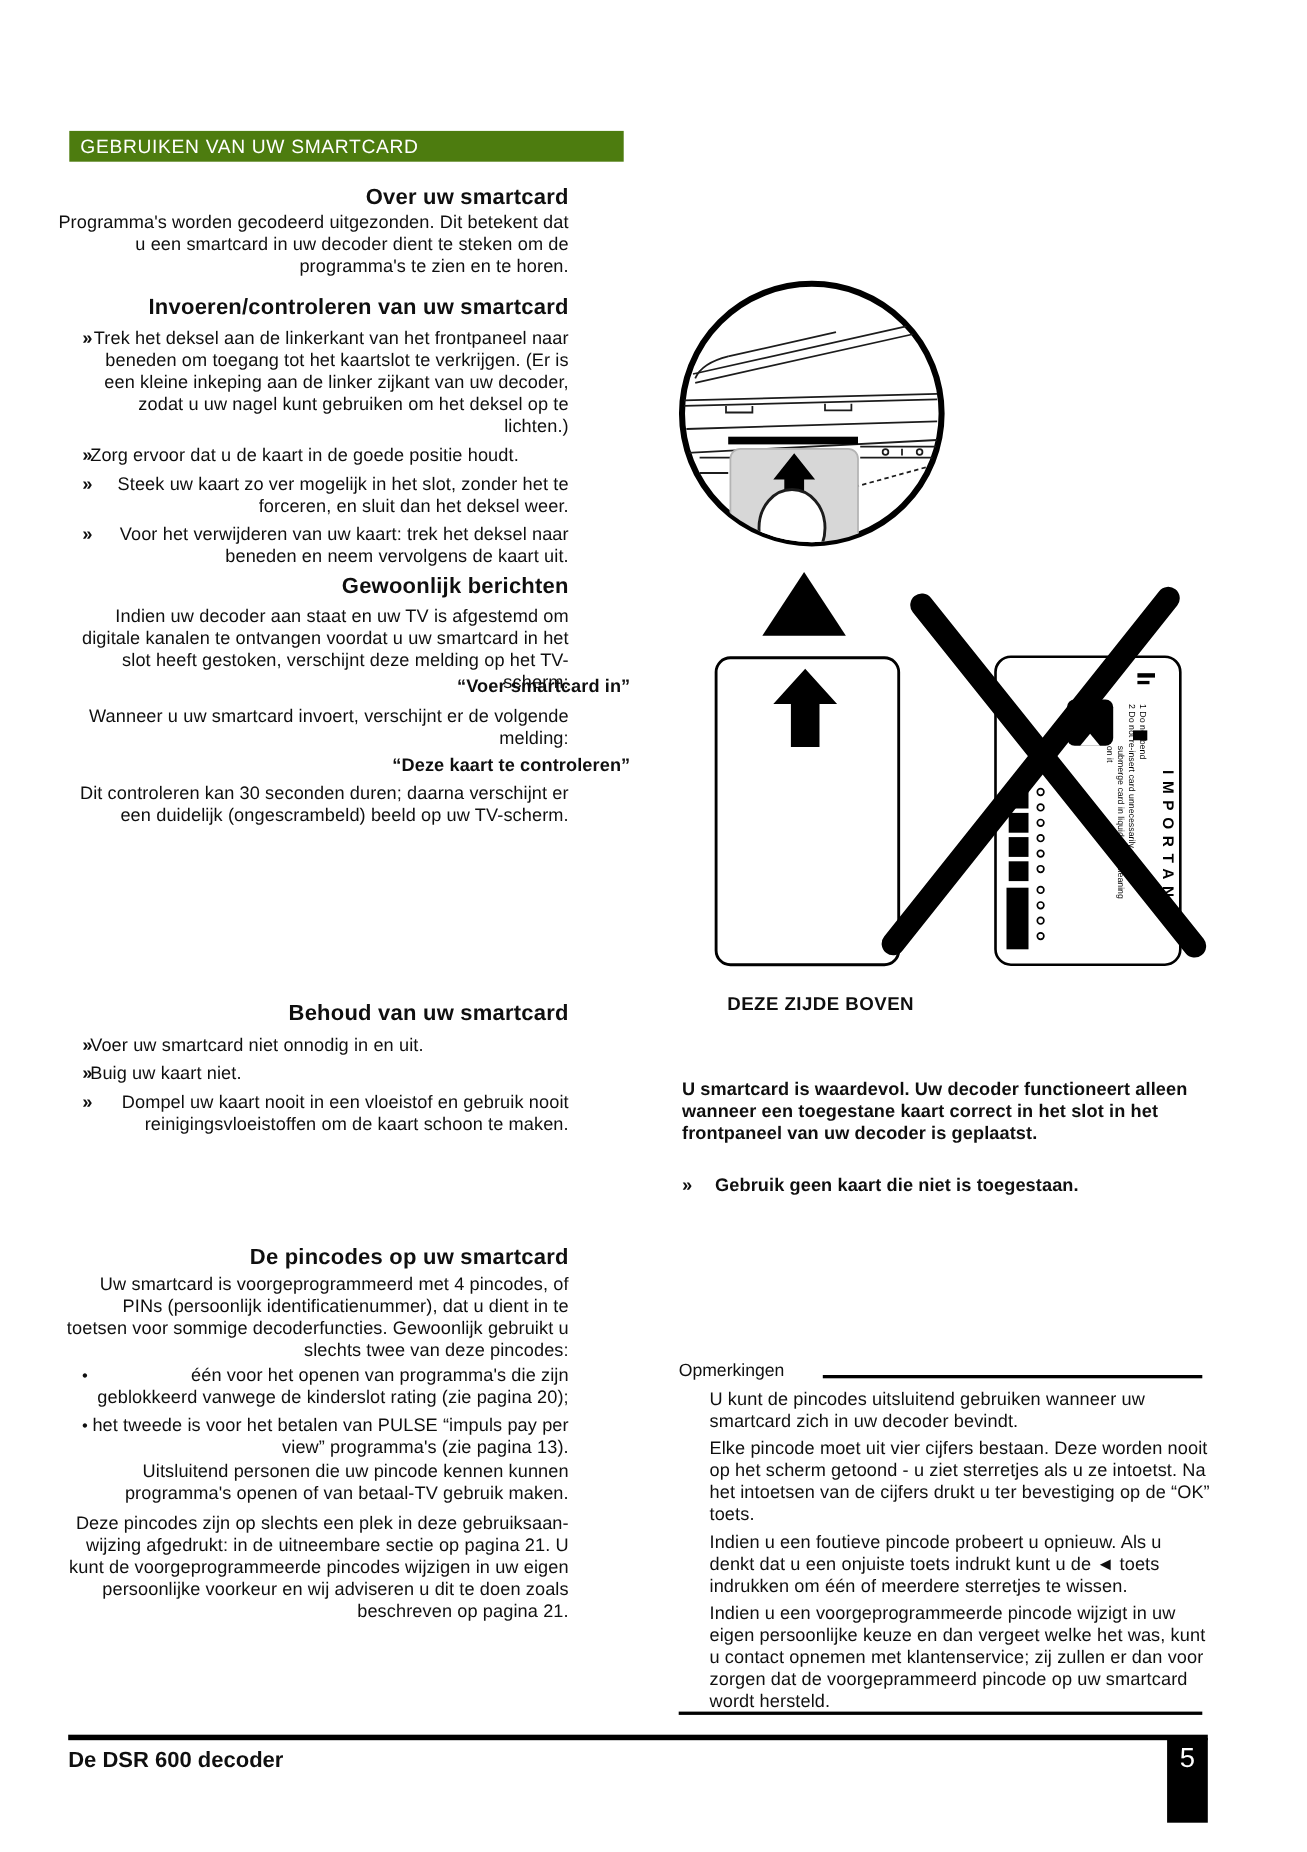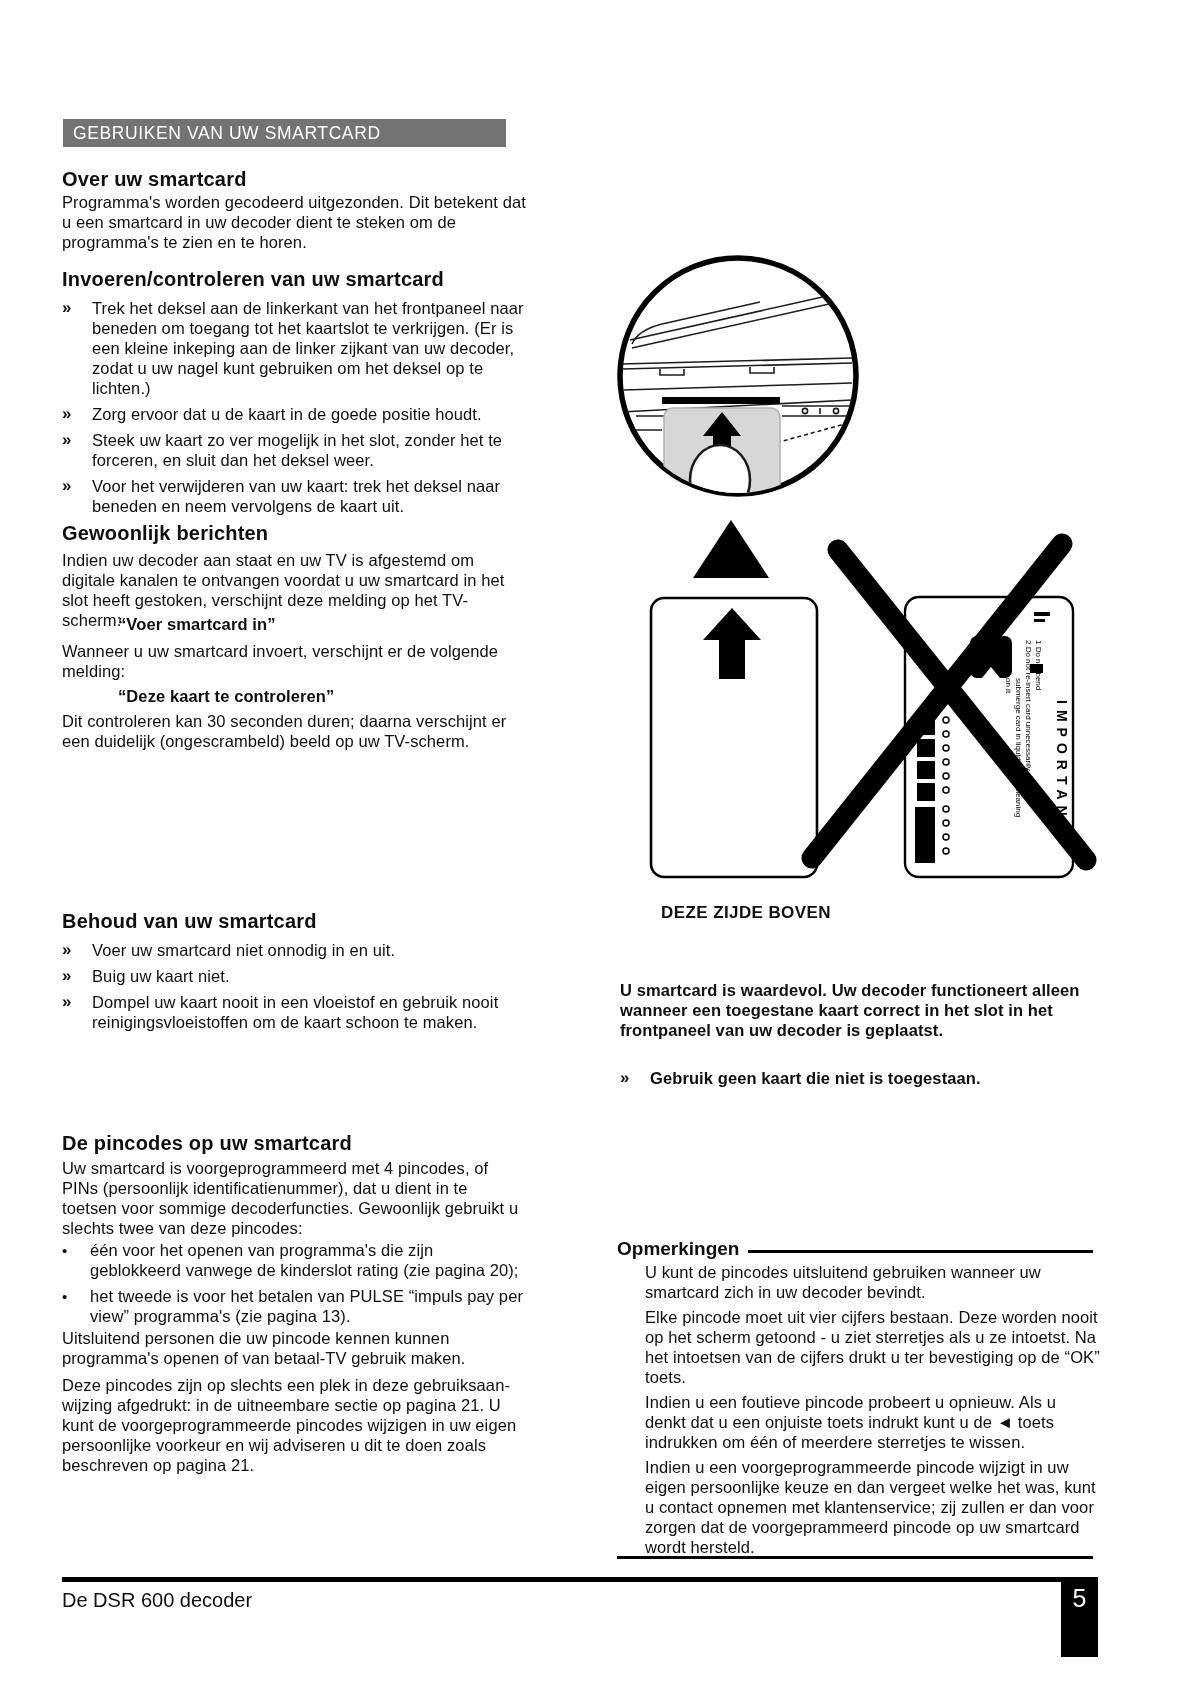--- a/index.html
+++ b/index.html
@@ -7,25 +7,25 @@
     position:relative;width:1188px;height:1684px;margin:0 auto;
     background:#ffffff;color:#0f0f0f;
     font-family:"Liberation Sans","DejaVu Sans",sans-serif;
     overflow:hidden;
   }
   .abs{position:absolute;}
   .h2{font-size:20px;font-weight:700;letter-spacing:.2px;}
   .body{font-size:16.5px;line-height:20px;letter-spacing:.1px;}
   .bold{font-weight:700;}
   .headerbar{
-    left:63px;top:119px;width:443px;height:28px;background:#737373;
+    left:63px;top:119px;width:504px;height:28px;background:#4d7c0f;
     color:#fff;font-size:17.5px;letter-spacing:.6px;
     display:flex;align-items:center;padding-left:10px;box-sizing:border-box;
   }
-  .col-left{left:62px;width:465px;}
+  .col-left{left:52px;width:465px;text-align:right;}
   .bullet{display:flex;margin-bottom:6px;}
   .bmark{width:30px;flex:none;font-weight:700;font-size:17px;letter-spacing:-2px;}
   .dmark{width:28px;flex:none;font-size:15px;padding-top:1px;}
   .msgline{padding-left:56px;font-weight:700;}
   .caption{font-weight:700;font-size:17px;letter-spacing:.4px;text-align:center;}
   .rule{background:#000;}
   .notespara{margin:0 0 5px 0;}
   .pagebox{
     left:1061px;top:1580px;width:37px;height:77px;background:#000;color:#fff;
     font-size:25px;text-align:center;padding-top:4px;box-sizing:border-box;
@@ -197,29 +197,29 @@
 
   <div class="abs body bold" style="left:620px;top:980px;width:478px">U smartcard is waardevol. Uw decoder functioneert alleen  wanneer een toegestane kaart correct in het slot in het frontpaneel van uw decoder is geplaatst.</div>
 
   <div class="abs body" style="left:620px;top:1068px;width:478px">
     <div class="bullet">
       <span class="bmark">››</span>
       <span class="bold">Gebruik geen kaart die niet is toegestaan.</span>
     </div>
   </div>
 
-  <div class="abs" style="left:617px;top:1238px;font-size:19px;font-weight:700">Opmerkingen</div>
+  <div class="abs" style="left:617px;top:1238px;font-size:16px;font-weight:400">Opmerkingen</div>
   <div class="abs rule" style="left:748px;top:1250px;width:345px;height:3px"></div>
   <div class="abs body" style="left:645px;top:1262px;width:455px">
     <p class="notespara">U kunt de pincodes uitsluitend gebruiken wanneer uw smartcard zich in uw decoder bevindt.</p>
     <p class="notespara">Elke pincode moet uit vier cijfers bestaan. Deze worden nooit op het scherm getoond - u ziet sterretjes als u ze intoetst. Na het intoetsen van de cijfers drukt u ter bevestiging op de “OK” toets.</p>
     <p class="notespara">Indien u een foutieve pincode probeert u opnieuw. Als u denkt dat u een onjuiste toets indrukt kunt u de ◄ toets indrukken om één of meerdere sterretjes te wissen.</p>
     <p class="notespara">Indien u een voorgeprogrammeerde pincode wijzigt in uw eigen persoonlijke keuze en dan vergeet welke het was, kunt u contact opnemen met klantenservice; zij zullen er dan voor zorgen dat de voorgeprammeerd pincode op uw smartcard wordt hersteld.</p>
   </div>
   <div class="abs rule" style="left:617px;top:1556px;width:476px;height:3px"></div>
 
   <div class="abs rule" style="left:62px;top:1577px;width:1036px;height:5px"></div>
-  <div class="abs" style="left:62px;top:1589px;font-size:20px;font-weight:400">De DSR 600 decoder</div>
+  <div class="abs" style="left:62px;top:1589px;font-size:20px;font-weight:700">De DSR 600 decoder</div>
   <div class="abs pagebox">
     <span>5</span>
   </div>
 
 </div>
 
 </body></html>

